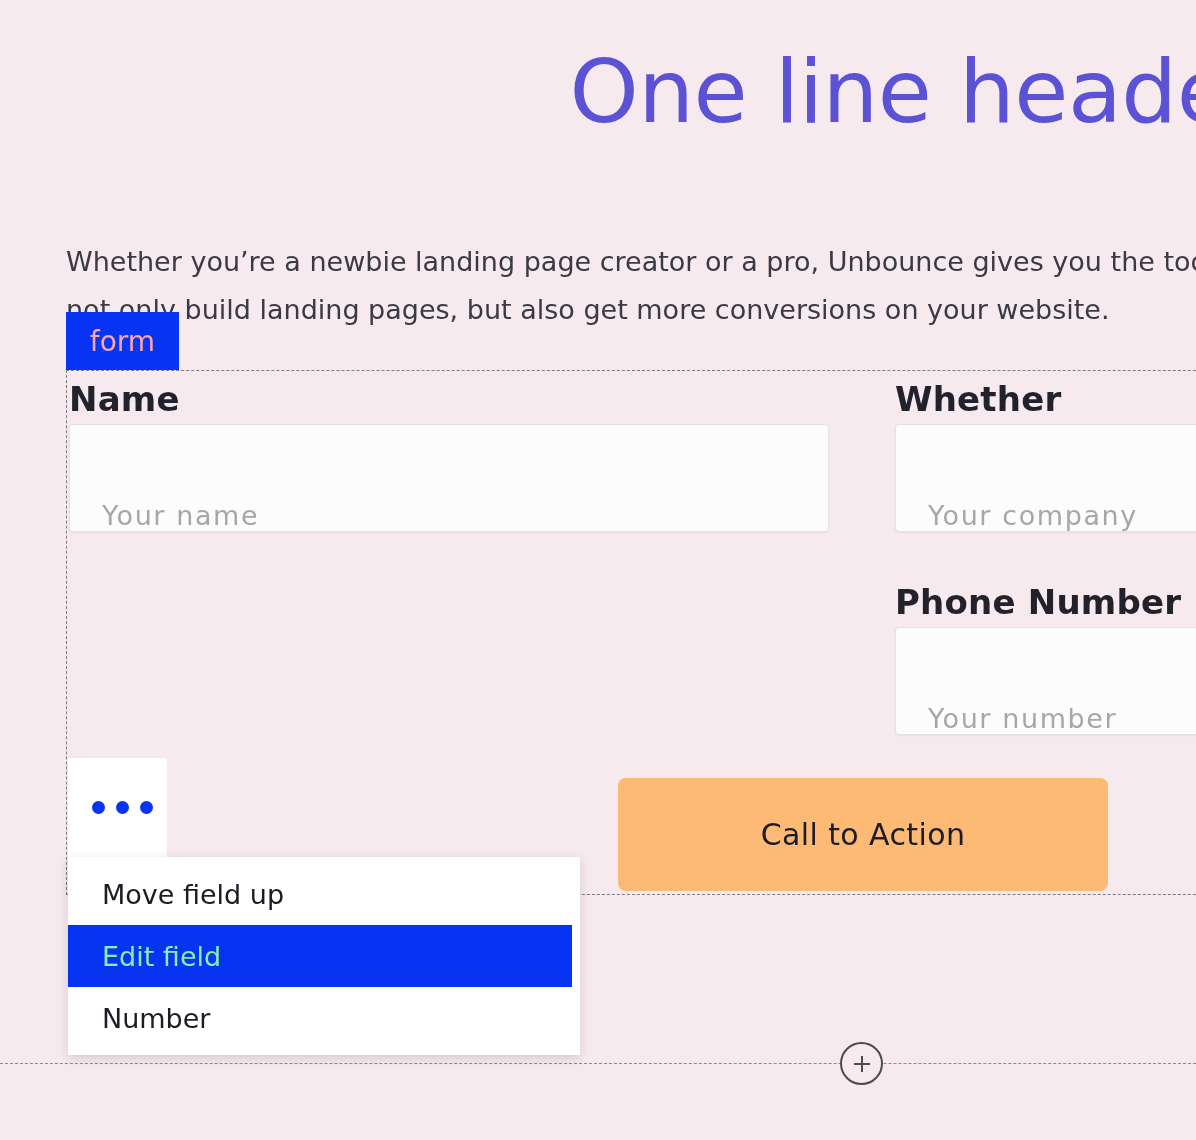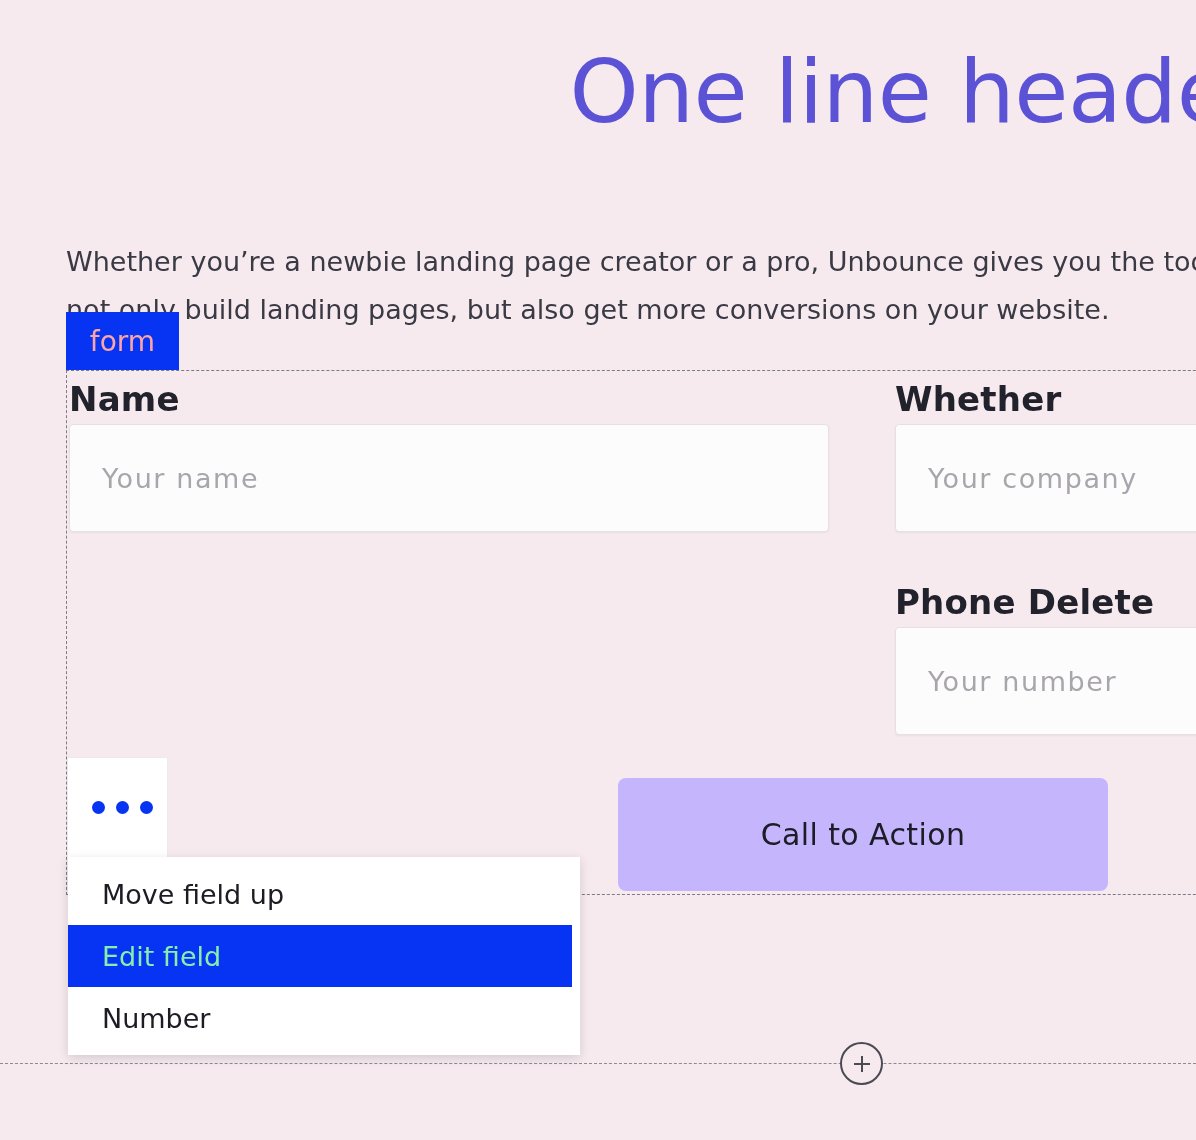--- a/index.html
+++ b/index.html
@@ -105,21 +105,21 @@
     position: absolute;
     left: 2px;
     top: 53px;
     width: 760px;
     height: 108px;
     background: #fdfcfd;
     border: 1px solid #e4e0e3;
     border-radius: 4px;
     box-shadow: 0 1px 2px rgba(0,0,0,0.05);
     display: flex;
-    align-items: center;
+    align-items: flex-end;
   }
   .field-input .ph {
     padding-left: 32px;
     font-size: 27px;
     color: #a8a5ab;
     letter-spacing: 1.6px;
   }
 
   
   .field.selected {
@@ -127,21 +127,21 @@
     outline-offset: 0px;
   }
 
   
   #cta-button {
     position: absolute;
     left: 618px;
     top: 778px;
     width: 490px;
     height: 113px;
-    background: #c4b5fd;
+    background: #fdba74;
     border: none;
     border-radius: 8px;
     color: #1d1d28;
     font-size: 30px;
     font-family: inherit;
     letter-spacing: 0.4px;
     cursor: pointer;
   }
 
   
@@ -248,21 +248,21 @@
           <span class="ph">Your company</span>
         </div>
       </div>
 
     </div>
 
     <div class="field-row" style="top:203px;">
 
 
       <div class="field right">
-        <div class="field-label">Phone Delete</div>
+        <div class="field-label">Phone Number</div>
         <div class="field-input">
           <span class="ph">Your number</span>
         </div>
       </div>
 
     </div>
 
   </div>
 
   <button id="cta-button">Call to Action</button>

